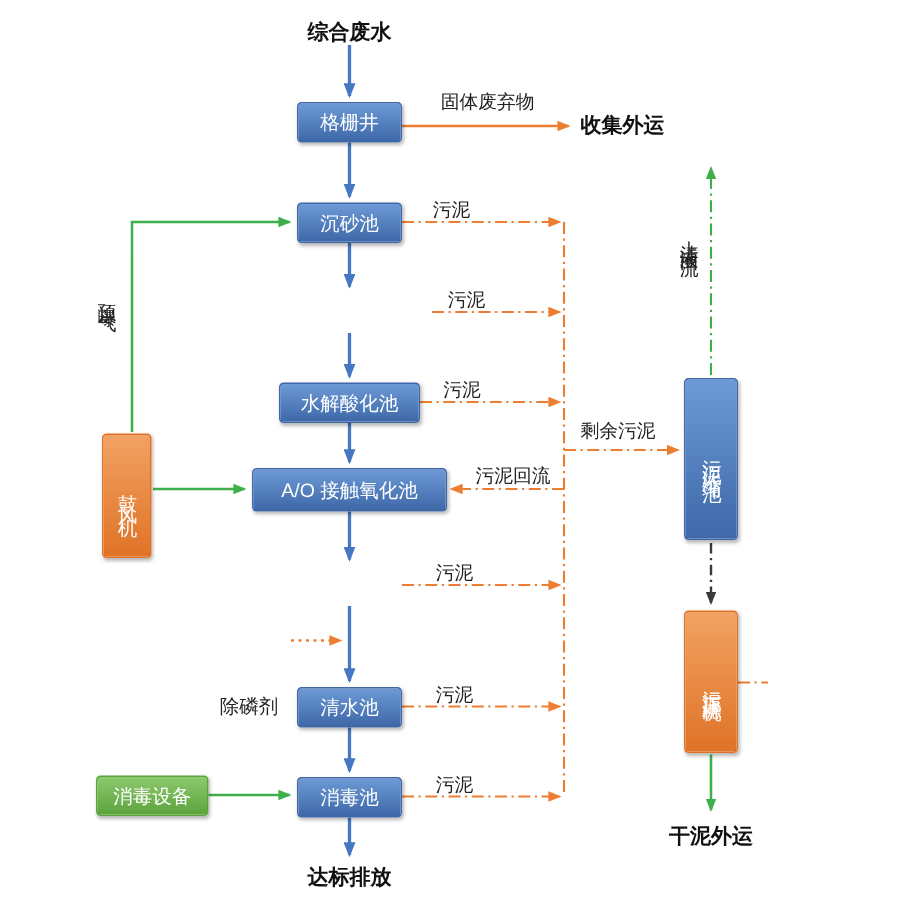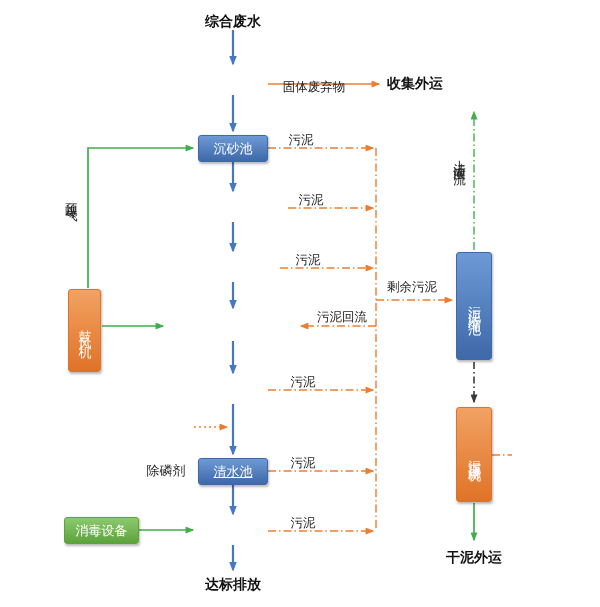--- a/index.html
+++ b/index.html
@@ -112,30 +112,34 @@
       <path class="w-black-dash" d="M474 362 V402" marker-end="url(#mK)"></path>
       <path class="w-green" d="M474 503 V540" marker-end="url(#mG)"></path>
     </g>
   </svg>
 
   <div class="lbl h big" style="left:233px; top:13px;">综合废水</div>
   <div class="lbl h big" style="left:415px; top:75px;">收集外运</div>
   <div class="lbl h big" style="left:233px; top:576px;">达标排放</div>
   <div class="lbl h big" style="left:474px; top:549px;">干泥外运</div>
 
+  <div class="node blue" style="left:198px; top:68px; width:70px; height:27px;">格栅井</div>
   <div class="node blue" style="left:198px; top:135px; width:70px; height:27px;">沉砂池</div>
-  <div class="node blue" style="left:198px; top:458px; width:70px; height:27px;text-decoration:underline;">清水池</div>
+  <div class="node blue" style="left:186px; top:255px; width:94px; height:27px;">水解酸化池</div>
+  <div class="node blue" style="left:168px; top:312px; width:130px; height:29px;">A/O 接触氧化池</div>
+  <div class="node blue" style="left:198px; top:458px; width:70px; height:27px;">清水池</div>
+  <div class="node blue" style="left:198px; top:518px; width:70px; height:27px;">消毒池</div>
 
   <div class="node orange vtext ls8" style="left:68px; top:289px; width:33px; height:83px;">鼓风机</div>
   <div class="node green" style="left:64px; top:517px; width:75px; height:27px;">消毒设备</div>
 
   <div class="node blue vtext ls4" style="left:456px; top:252px; width:36px; height:108px;">污泥浓缩池</div>
   <div class="node orange vtext ls2" style="left:456px; top:407px; width:36px; height:95px;">污泥压滤机</div>
 
-  <div class="lbl h" style="left:314px; top:61px;margin-top:19px;">固体废弃物</div>
+  <div class="lbl h" style="left:325px; top:61px;">固体废弃物</div>
   <div class="lbl h" style="left:301px; top:133px;">污泥</div>
   <div class="lbl h" style="left:311px; top:193px;">污泥</div>
   <div class="lbl h" style="left:308px; top:253px;">污泥</div>
   <div class="lbl h" style="left:342px; top:310px;">污泥回流</div>
   <div class="lbl h" style="left:303px; top:375px;">污泥</div>
   <div class="lbl h" style="left:303px; top:456px;">污泥</div>
   <div class="lbl h" style="left:303px; top:516px;">污泥</div>
   <div class="lbl h" style="left:412px; top:280px;">剩余污泥</div>
   <div class="lbl h" style="left:166px; top:420px; font-size:13px;margin-top:44px;">除磷剂</div>
 

